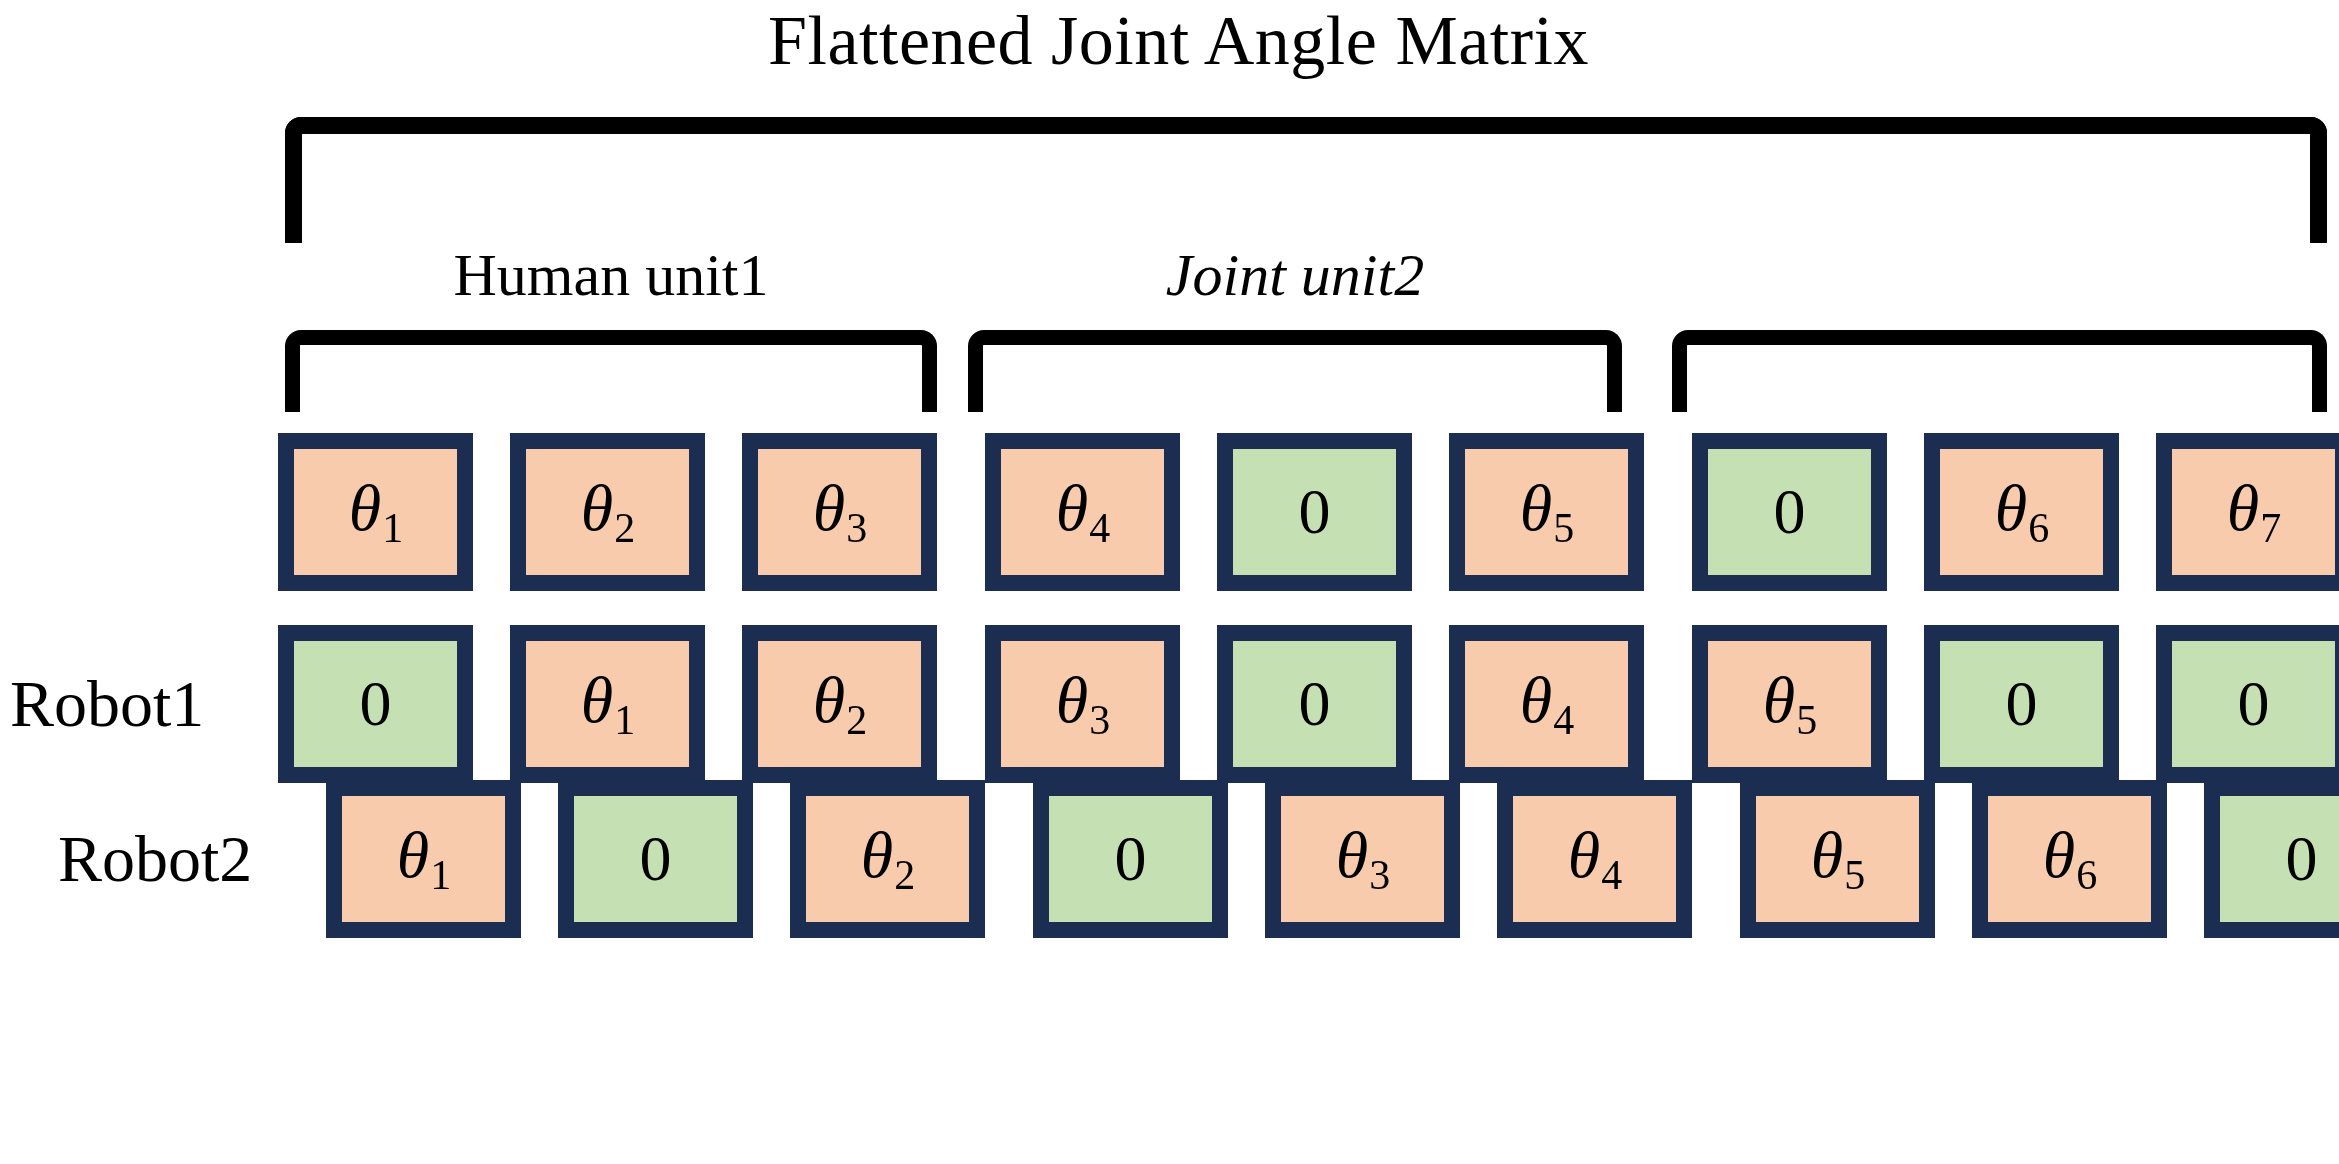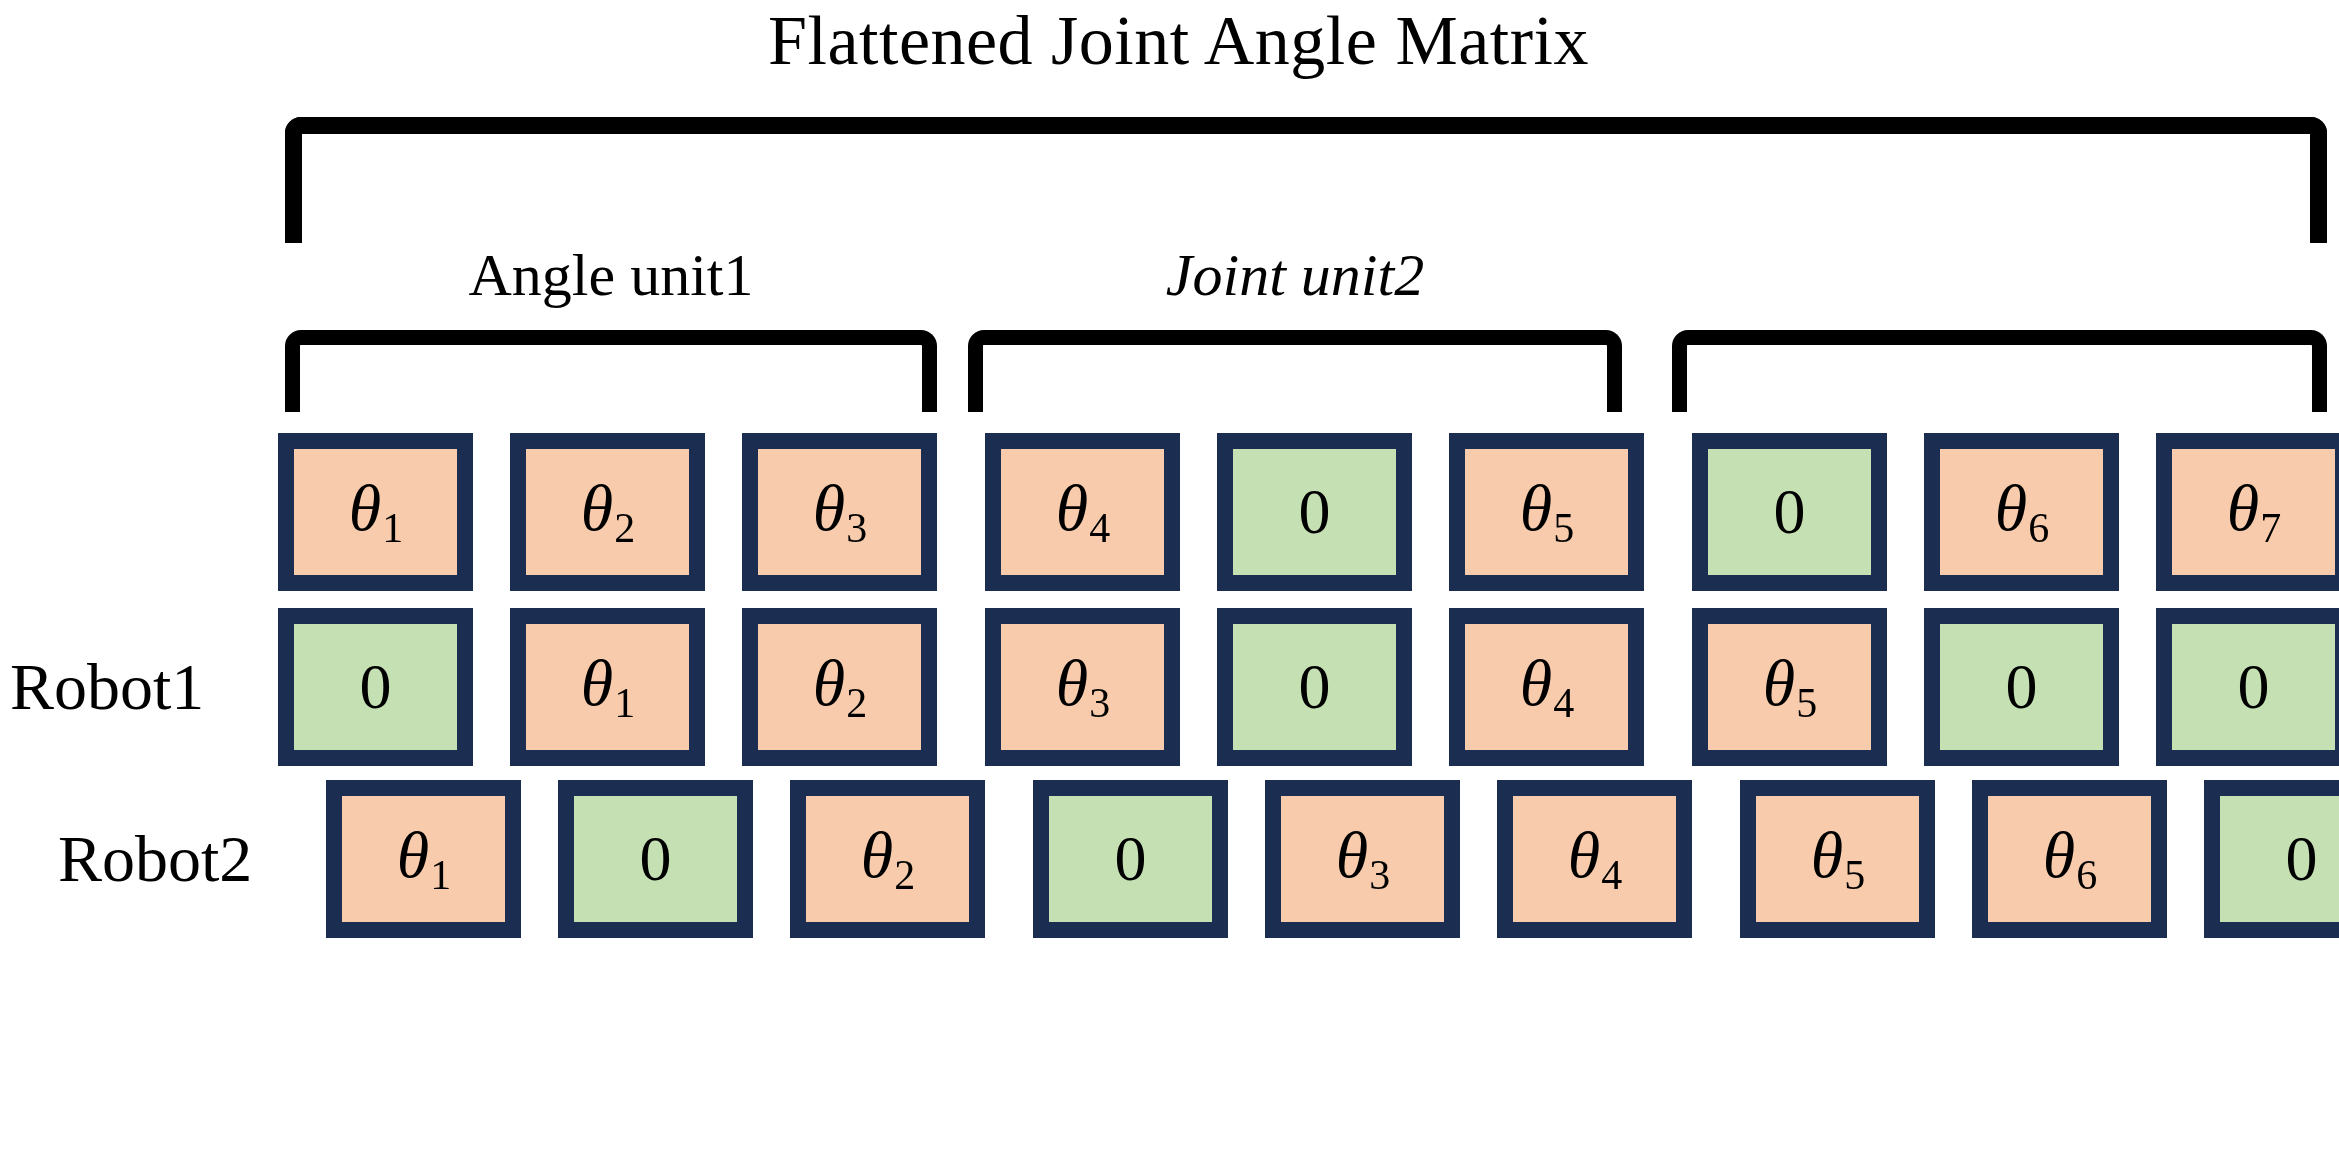--- a/index.html
+++ b/index.html
@@ -77,21 +77,21 @@
   .group-label.l3 { left: 1672px; width: 655px; }
 
   
   .row {
     position: absolute;
     left: 0;
     width: 2339px;
     height: 158px;
   }
   .row.r0 { top: 433px; }
-  .row.r1 { top: 608px; text-align: center; }
+  .row.r1 { top: 625px; text-align: center; }
   .row.r2 { top: 780px; margin-left: 48px; }
 
   .row-label {
     position: absolute;
     left: 0;
     top: 0;
     width: 268px;
     height: 158px;
     display: flex;
     align-items: center;
@@ -147,21 +147,21 @@
 <div id="stage">
 
   <div class="title">Flattened Joint Angle Matrix</div>
 
   <div class="brace outer"></div>
 
   <div class="brace group g1"></div>
   <div class="brace group g2"></div>
   <div class="brace group g3"></div>
 
-  <div class="group-label l1">Angle unit1</div>
+  <div class="group-label l1">Human unit1</div>
   <div class="group-label l2">Joint unit2</div>
 
   <div class="row r0">
   <div class="cell" style="left: 278px;">
         <span class="sym">θ</span>
         <span class="sub">1</span>
       </div>
       <div class="cell" style="left: 510px;">
         <span class="sym">θ</span>
         <span class="sub">2</span>

